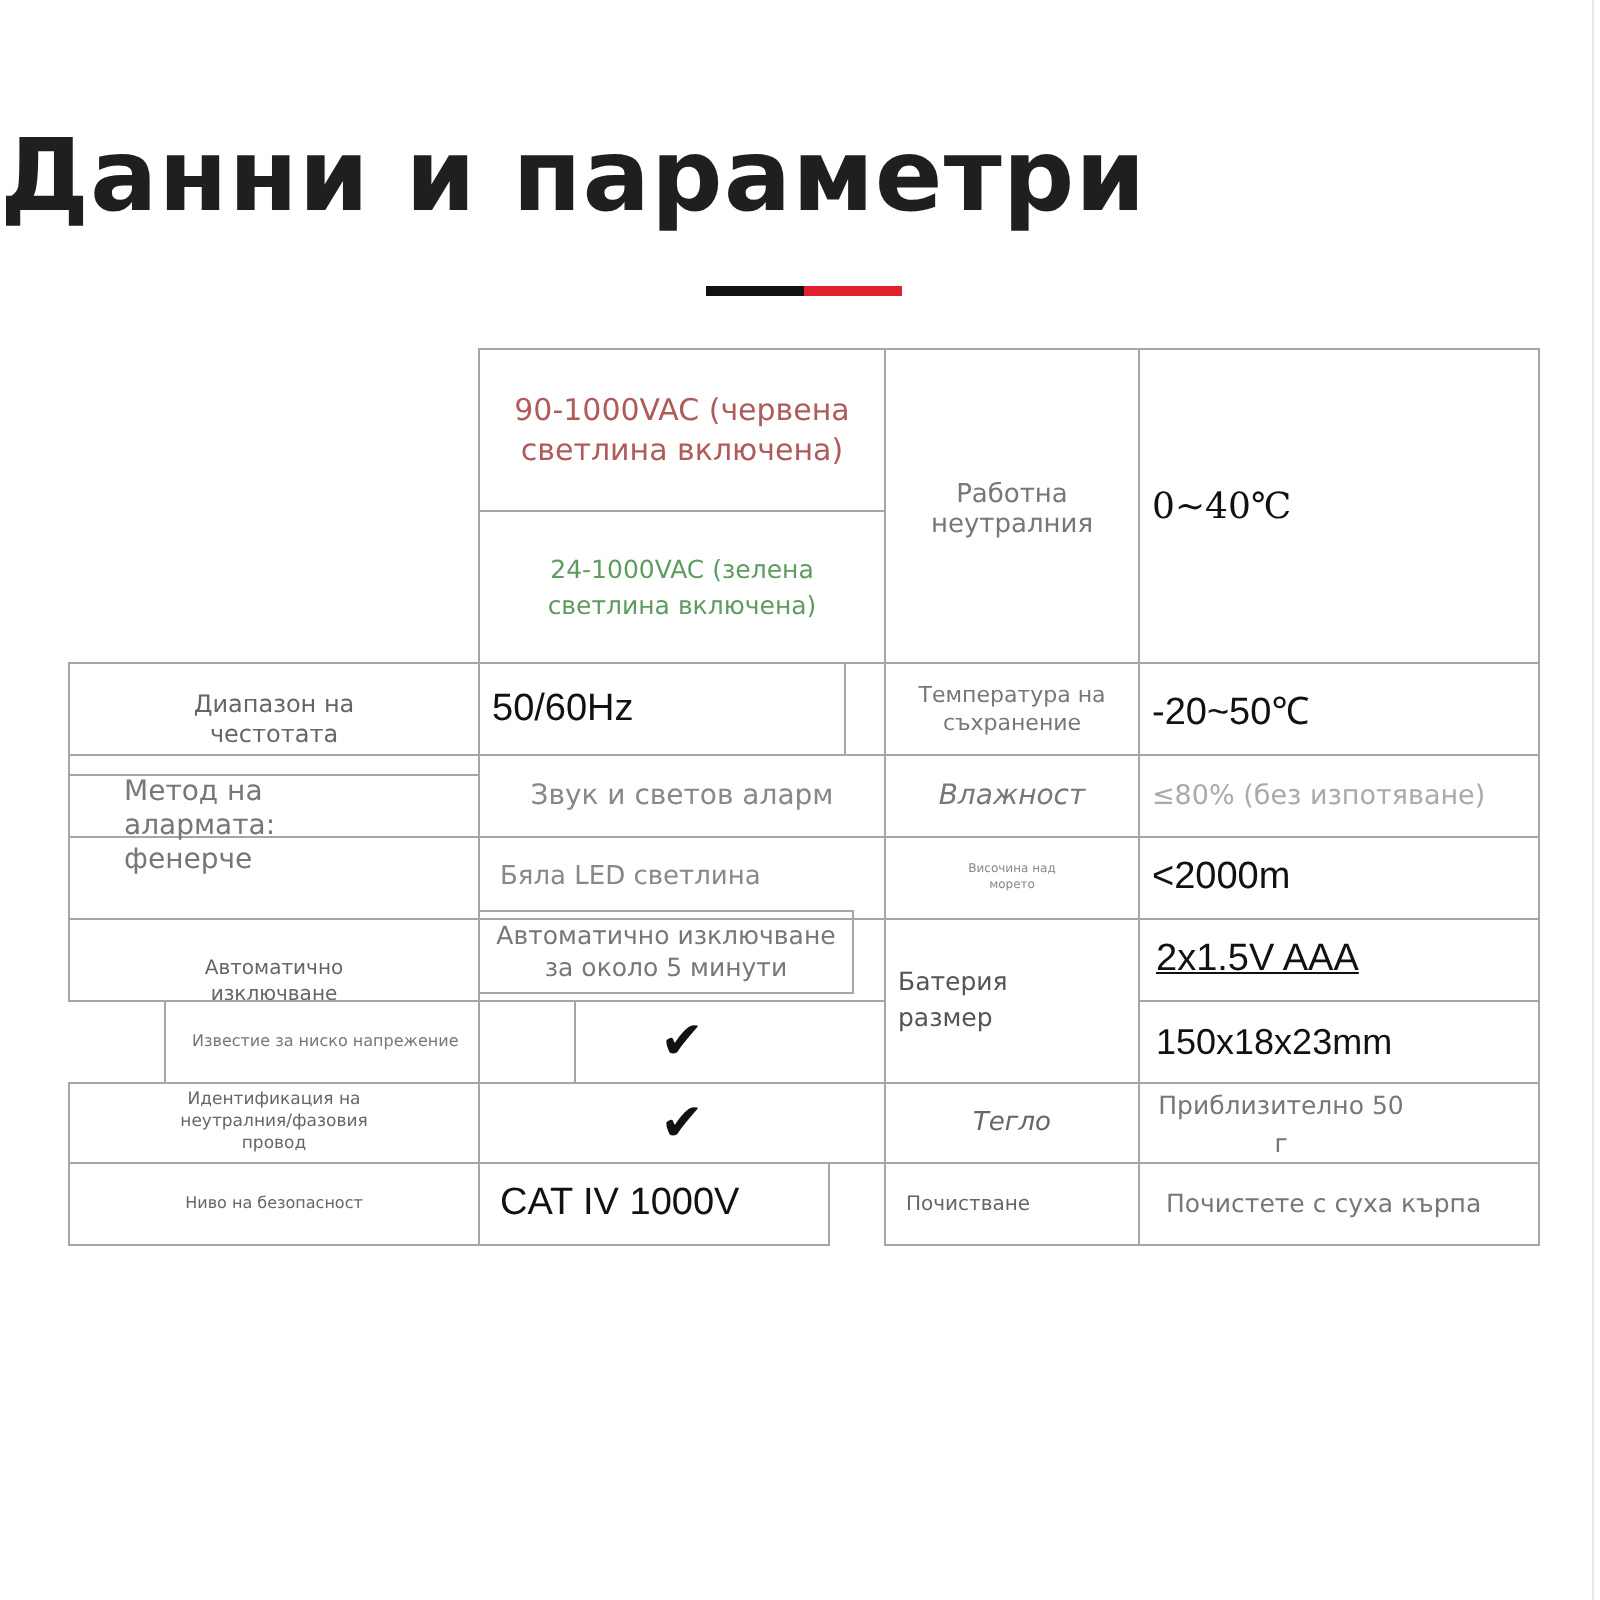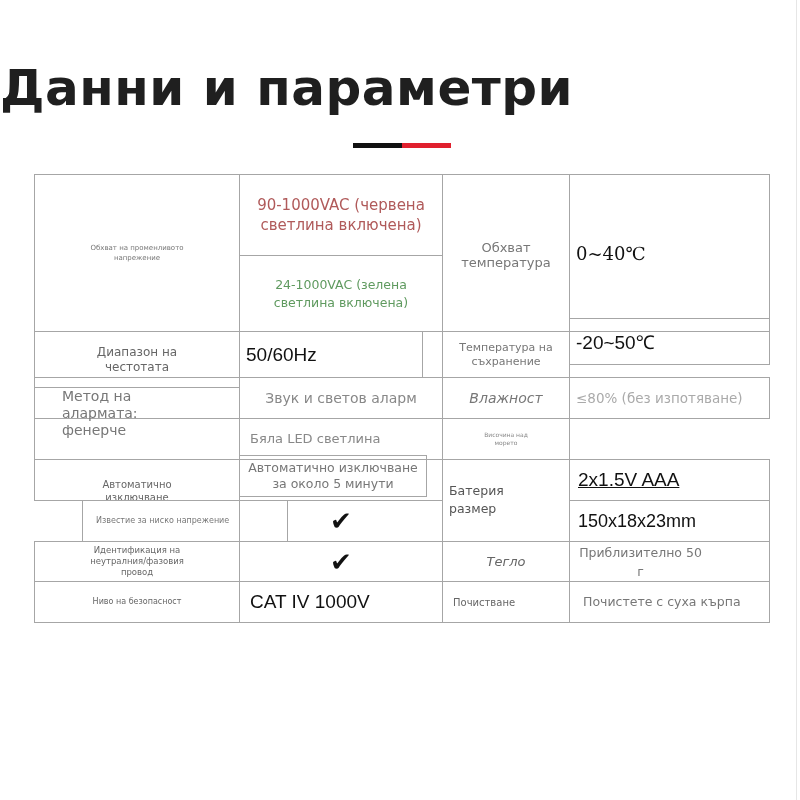--- a/index.html
+++ b/index.html
@@ -41,46 +41,43 @@
 <div class="page-edge"></div>
 
 <h1 class="title">Данни и параметри</h1>
 <div class="underline">
   <div class="black"></div>
   <div class="red"></div>
 </div>
 
 <div class="grid">
 
-  <div class="cell lbl-tiny" style="left:34px;top:174px;width:206px;height:158px;">
-    <span style="max-width:120px;">Обхват на променливото напрежение</span>
-  </div>
   <div class="cell val-red" style="left:239px;top:174px;width:204px;height:82px;padding:0 8px;">
     <span>90-1000VAC (червена светлина включена)</span>
   </div>
   <div class="cell val-green" style="left:239px;top:255px;width:204px;height:77px;padding:0 22px;">
     <span>24-1000VAC (зелена светлина включена)</span>
   </div>
   <div class="cell lbl-mid" style="left:442px;top:174px;width:128px;height:158px;padding-top:4px;font-size:13px;color:#777;">
-    <span>Обхват температура</span>
+    <span>Работна неутралния</span>
   </div>
   <div class="cell val-serif left" style="left:569px;top:174px;width:201px;height:158px;">
     <span>0~40℃</span>
   </div>
 
   <div class="cell lbl-mid" style="left:34px;top:331px;width:206px;height:57px;">
     <span style="max-width:90px;">Диапазон на честотата</span>
   </div>
   <div class="cell val-sans-black left" style="left:239px;top:331px;width:184px;height:47px;">
     <span>50/60Hz</span>
   </div>
   <div class="cell lbl-mid" style="left:442px;top:331px;width:128px;height:47px;font-size:11px;color:#777;line-height:14px;">
     <span>Температура на съхранение</span>
   </div>
-  <div class="cell val-sans-black left" style="left:569px;top:318px;width:201px;height:47px;">
+  <div class="cell val-sans-black left" style="left:569px;top:331px;width:201px;height:47px;">
     <span>-20~50℃</span>
   </div>
 
   <div class="cell" style="left:34px;top:377px;width:206px;height:42px;"></div>
   <div class="cell" style="left:34px;top:418px;width:206px;height:42px;"></div>
   <div style="position:absolute;left:62px;top:388px;width:120px;font-size:14px;color:#777;line-height:17px;text-align:left;">
     <span>Метод на алармата: фенерче</span>
   </div>
 
   <div class="cell val-gray" style="left:239px;top:377px;width:204px;height:42px;">
@@ -91,20 +88,23 @@
   </div>
   <div class="cell val-gray left" style="left:569px;top:377px;width:201px;height:42px;color:#aaa;font-size:13.5px;">
     <span>≤80% (без изпотяване)</span>
   </div>
 
   <div class="cell val-gray left" style="left:239px;top:418px;width:204px;height:42px;font-size:13px;padding-left:10px;">
     <span>Бяла LED светлина</span>
   </div>
   <div class="cell lbl-tiny" style="left:442px;top:418px;width:128px;height:42px;font-size:6px;line-height:8px;color:#888;">
     <span style="max-width:56px;">Височина над морето</span>
+  </div>
+  <div class="cell val-sans-black left" style="left:569px;top:418px;width:201px;height:42px;">
+    <span>&lt;2000m</span>
   </div>
 
   <div class="cell lbl-small" style="left:34px;top:459px;width:206px;height:42px;font-size:10px;color:#666;">
     <span style="max-width:90px;margin-top:22px;">Автоматично изключване</span>
   </div>
   <div class="cell val-gray" style="left:239px;top:455px;width:188px;height:42px;font-size:12.5px;color:#777;">
     <span>Автоматично изключване за около 5 минути</span>
   </div>
 
   <div class="cell" style="left:442px;top:459px;width:128px;height:83px;"></div>
@@ -134,21 +134,21 @@
   <div class="cell lbl-big" style="left:442px;top:541px;width:128px;height:41px;font-size:13px;color:#666;">
     <span>Тегло</span>
   </div>
   <div class="cell val-gray left" style="left:569px;top:541px;width:201px;height:41px;font-size:12.5px;color:#777;line-height:19px;padding-left:8px;">
     <span style="max-width:125px;text-align:center;">Приблизително 50 г</span>
   </div>
 
   <div class="cell lbl-tiny" style="left:34px;top:581px;width:206px;height:42px;font-size:8px;color:#666;">
     <span>Ниво на безопасност</span>
   </div>
-  <div class="cell val-sans-black left" style="left:239px;top:581px;width:204px;height:42px;padding-left:10px;text-align:center;">
+  <div class="cell val-sans-black left" style="left:239px;top:581px;width:176px;height:42px;padding-left:10px;text-align:center;">
     <span>CAT IV 1000V</span>
   </div>
   <div class="cell val-gray left" style="left:569px;top:581px;width:201px;height:42px;font-size:12.5px;color:#777;padding-left:13px;">
     <span>Почистете с суха кърпа</span>
   </div>
   <div class="cell lbl-small left" style="left:442px;top:581px;width:128px;height:42px;font-size:10px;color:#666;padding-left:10px;">
     <span>Почистване</span>
   </div>
 </div>
 

